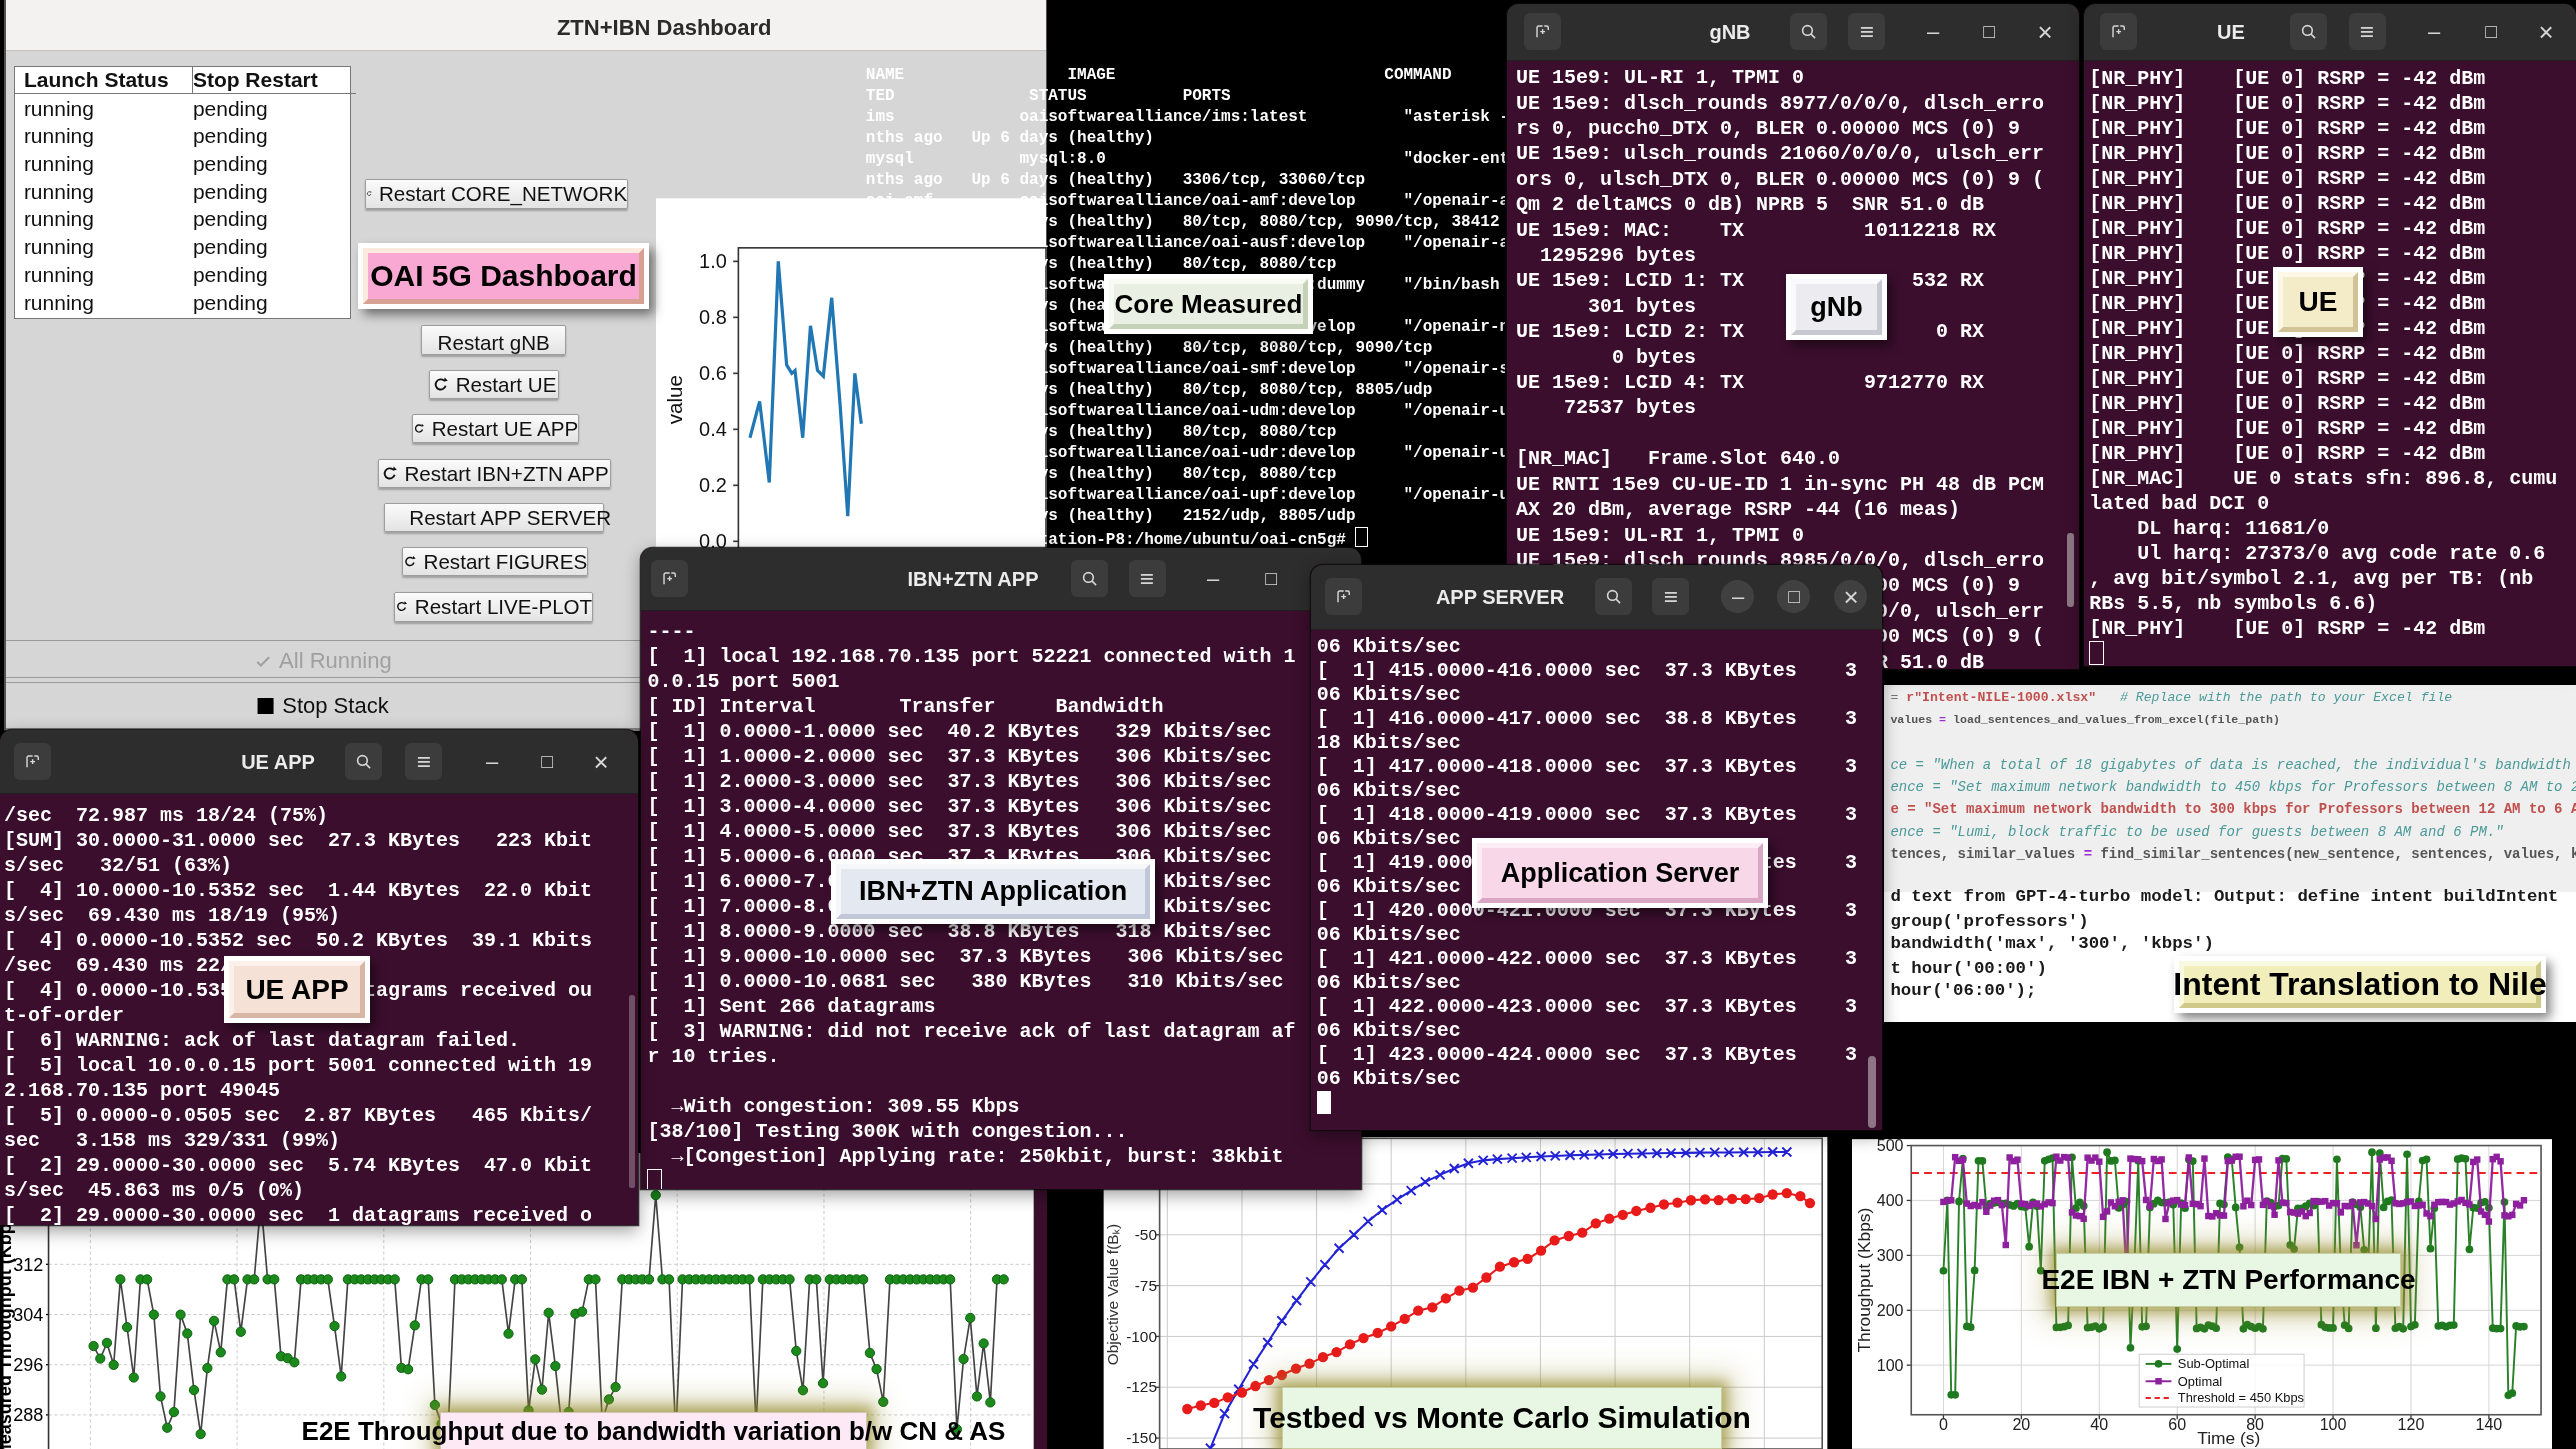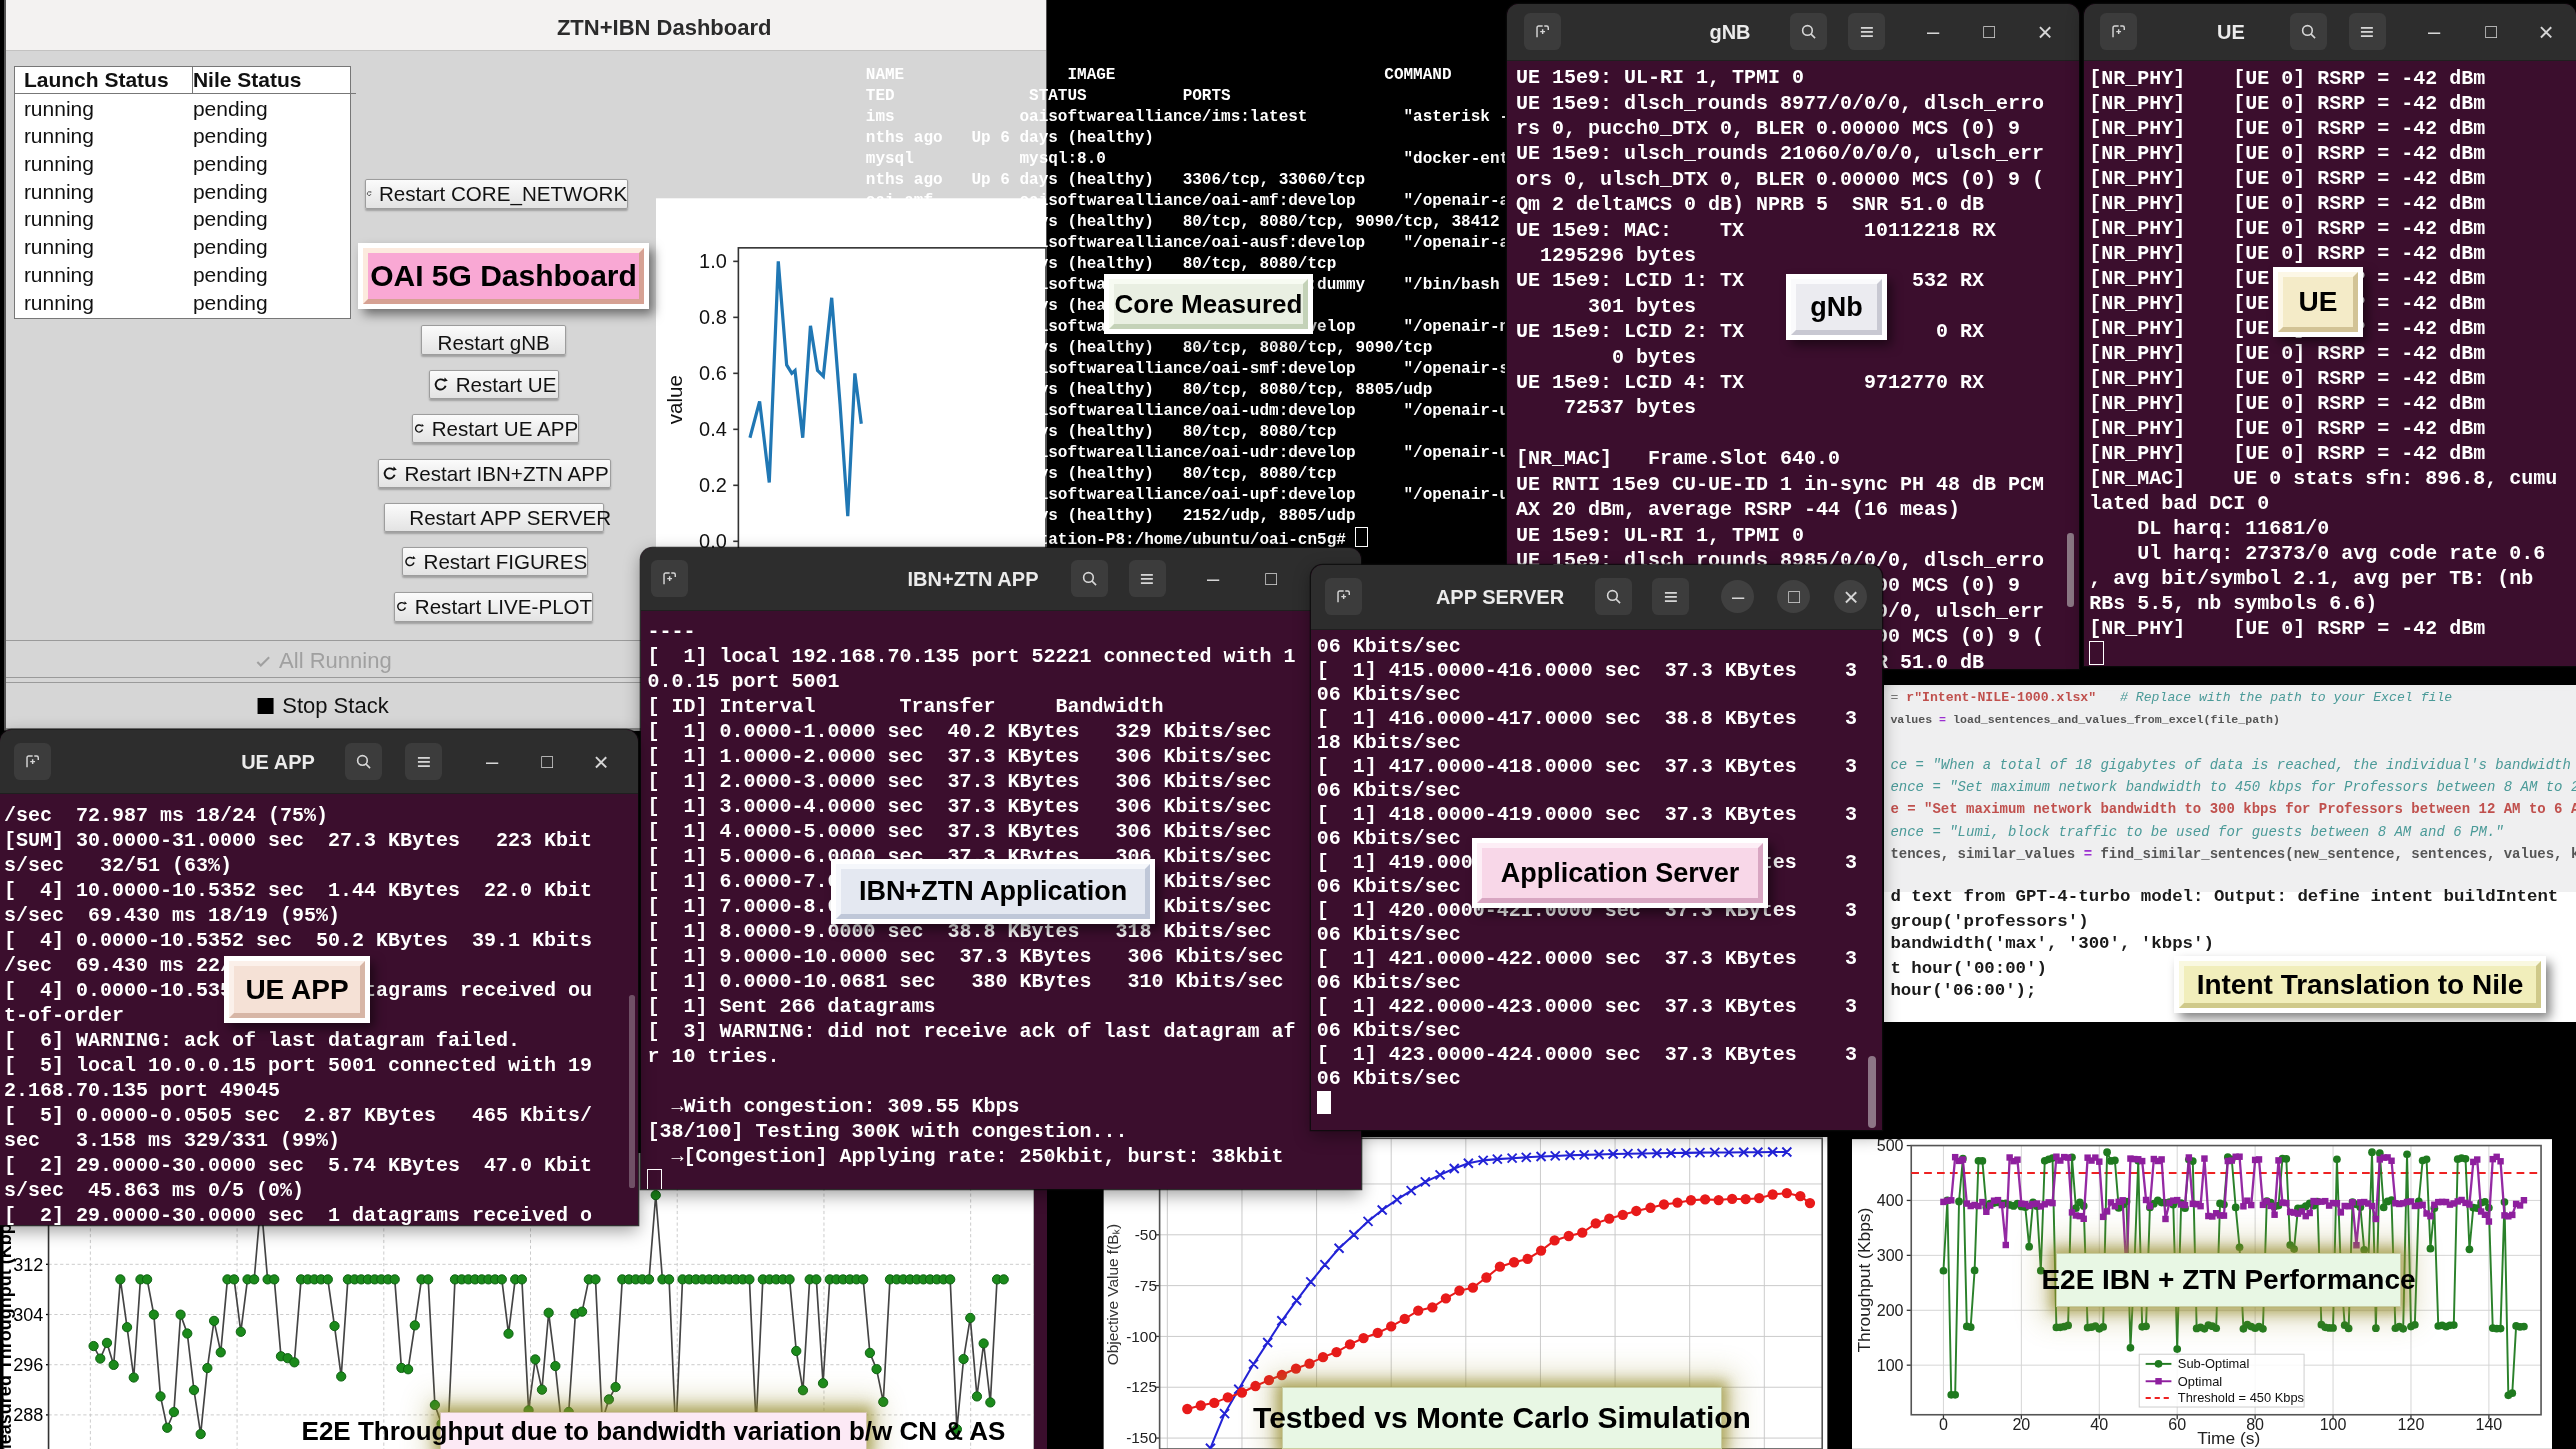--- a/index.html
+++ b/index.html
@@ -638,21 +638,21 @@
       <div class="edl" style="left:6.4px;top:249px;font-size:17.4px;color:#1a1a1a;font-weight:bold;">bandwidth('max', '300', 'kbps')</div>
       <div class="edl" style="left:6.4px;top:274px;font-size:17.4px;color:#1a1a1a;font-weight:bold;">t hour('00:00')</div>
       <div class="edl" style="left:6.4px;top:296px;font-size:17.4px;color:#1a1a1a;font-weight:bold;">hour('06:00');</div>
     </div>
     <div class="abs" style="left:5.2px;top:0;width:1040px;height:730px;background:#d6d6d6;border-left:1.3px solid #555;box-shadow:0 0 0 0.6px #888;">
       <div class="abs" style="left:0;top:0;width:1040px;height:50px;background:#f3f2f1;border-bottom:0.6px solid #c3c2c1;"></div>
       <div class="abs" style="left:658px;top:28px;transform:translate(-50%,-50%);font-size:22px;font-weight:bold;color:#2b2b2b;">ZTN+IBN Dashboard</div>
       <div class="abs" style="left:609px;top:178px;font-size:19.3px;color:#555;">×</div>
       <div class="abs" style="left:7.7px;top:66px;width:335px;height:251px;background:#fff;border:1.3px solid #777;">
         <div class="abs" style="left:0;top:0;width:168px;height:26.4px;border-right:1.3px solid #777;border-bottom:1.3px solid #777;font-size:21px;font-weight:bold;color:#111;padding-left:9px;line-height:26.4px;">Launch Status</div>
-        <div class="abs" style="left:169px;top:0;width:163px;height:26.4px;border-bottom:1.3px solid #777;font-size:21px;font-weight:bold;color:#111;padding-left:9px;line-height:26.4px;">Nile Status</div>
+        <div class="abs" style="left:169px;top:0;width:163px;height:26.4px;border-bottom:1.3px solid #777;font-size:21px;font-weight:bold;color:#111;padding-left:9px;line-height:26.4px;">Stop Restart</div>
         <div class="abs" style="left:9px;top:28px;font-size:21px;color:#111;line-height:28px;">running</div>
         <div class="abs" style="left:178px;top:28px;font-size:21px;color:#111;line-height:28px;">pending</div>
         <div class="abs" style="left:9px;top:55px;font-size:21px;color:#111;line-height:28px;">running</div>
         <div class="abs" style="left:178px;top:55px;font-size:21px;color:#111;line-height:28px;">pending</div>
         <div class="abs" style="left:9px;top:83px;font-size:21px;color:#111;line-height:28px;">running</div>
         <div class="abs" style="left:178px;top:83px;font-size:21px;color:#111;line-height:28px;">pending</div>
         <div class="abs" style="left:9px;top:111px;font-size:21px;color:#111;line-height:28px;">running</div>
         <div class="abs" style="left:178px;top:111px;font-size:21px;color:#111;line-height:28px;">pending</div>
         <div class="abs" style="left:9px;top:138px;font-size:21px;color:#111;line-height:28px;">running</div>
         <div class="abs" style="left:178px;top:138px;font-size:21px;color:#111;line-height:28px;">pending</div>
@@ -1005,18 +1005,18 @@
     <div class="pl" style="left:831px;top:859px;width:324px;height:65px;">
       <div class="plin" style="border-width:5.2px;border-color:#f5f7fb #bfc7d8 #bfc7d8 #f5f7fb;background:#e4e8f1;font-size:27px;">IBN+ZTN Application</div>
     </div>
     <div class="pl" style="left:1472px;top:838px;width:296px;height:70px;">
       <div class="plin" style="border-width:5.2px;border-color:#fdeef6 #d8a6c2 #d8a6c2 #fdeef6;background:#f8d7e8;font-size:27px;">Application Server</div>
     </div>
     <div class="pl" style="left:224px;top:956px;width:146px;height:67px;">
       <div class="plin" style="border-width:5.2px;border-color:#fbf0ea #d7b6a6 #d7b6a6 #fbf0ea;background:#f5e1d6;font-size:28px;">UE APP</div>
     </div>
     <div class="pl" style="left:2174px;top:956px;width:372px;height:57px;">
-      <div class="plin" style="border-width:5.2px;border-color:#f9f8e0 #cfc98a #cfc98a #f9f8e0;background:#f1eebb;font-size:28px;">Intent Translation to Nile</div>
+      <div class="plin" style="border-width:5.2px;border-color:#f9f8e0 #cfc98a #cfc98a #f9f8e0;background:#f1eebb;font-size:32px;">Intent Translation to Nile</div>
     </div>
     <div class="gl" style="left:440px;top:1412px;width:425px;height:37px;background:#fce9f5;border:1.9px solid rgba(140,130,40,.35);font-size:26px;box-shadow:0 0 11.6px 6.4px rgba(148,138,42,.65),0 0 26px 14px rgba(148,138,42,.30);">E2E Throughput due to bandwidth variation b/w CN &amp; AS</div>
     <div class="gl" style="left:1282px;top:1387px;width:438px;height:60px;background:#e8f7e4;border:1.9px solid rgba(140,130,40,.35);font-size:30px;box-shadow:0 0 11.6px 6.4px rgba(148,138,42,.65),0 0 26px 14px rgba(148,138,42,.30);">Testbed vs Monte Carlo Simulation</div>
     <div class="gl" style="left:2056px;top:1253px;width:343px;height:52px;background:#e8f7e4;border:1.9px solid rgba(140,130,40,.35);font-size:28px;box-shadow:0 0 11.6px 6.4px rgba(148,138,42,.65),0 0 26px 14px rgba(148,138,42,.30);">E2E IBN + ZTN Performance</div>
   </div>
 
 </body></html>

